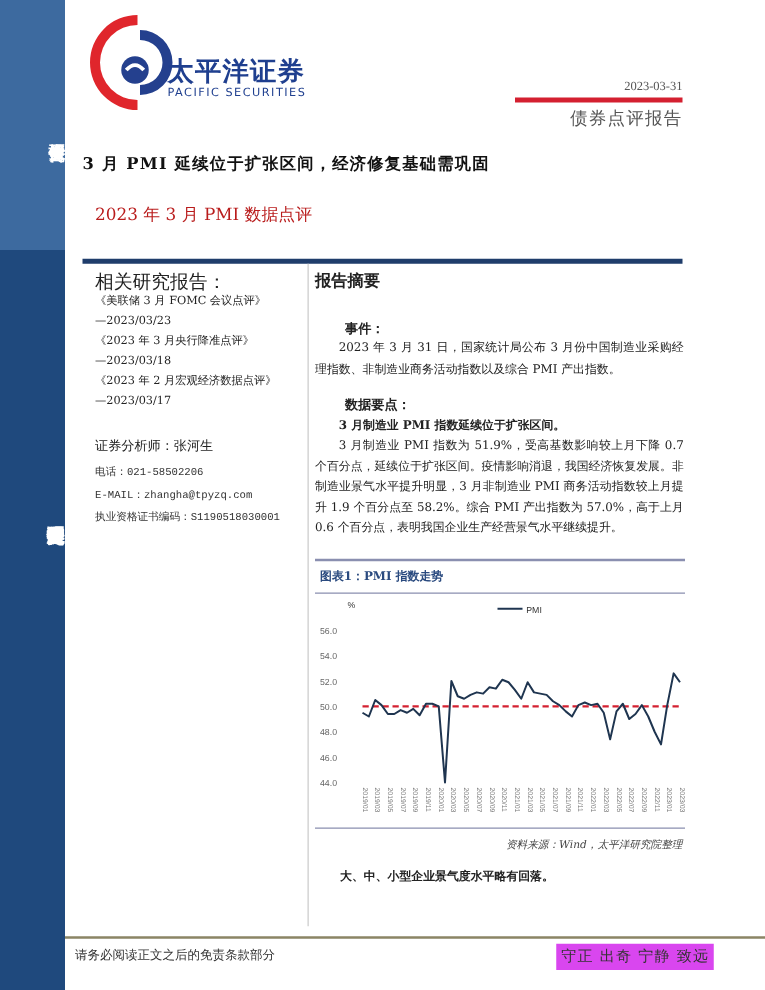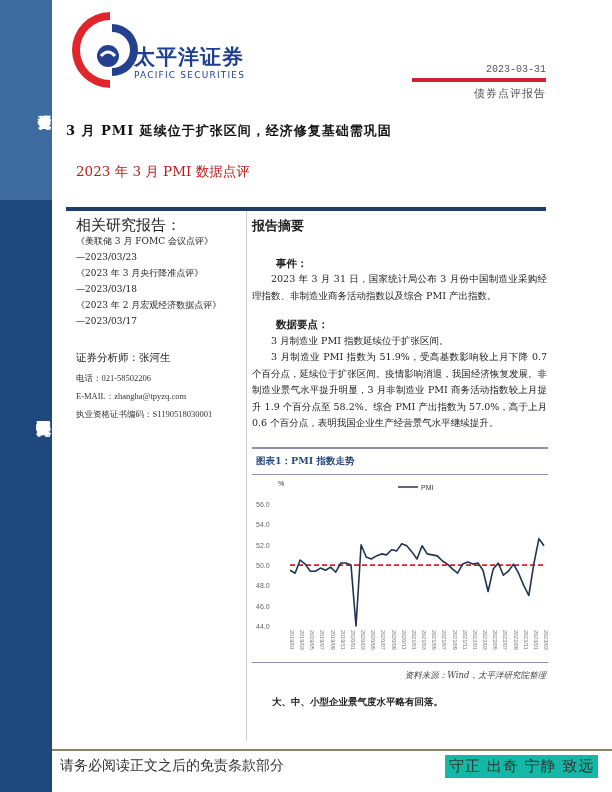--- a/index.html
+++ b/index.html
@@ -11,55 +11,55 @@
            font-size:13px; line-height:16px; writing-mode:vertical-rl; text-orientation:upright; letter-spacing:0; }
   .vtext.top { top:55px; height:100px; left:0; display:flex; justify-content:center; }
   .vtext.bottom { top:260px; height:300px; display:flex; justify-content:center; font-size:14px; line-height:17px; }
 
   .logo { position:absolute; left:70px; top:10px; width:220px; height:80px; }
   .logo-cn { position:absolute; left:134px; top:43px; font-family:"DejaVu Sans", sans-serif; font-weight:bold;
              font-size:21px; color:#1f3f8f; letter-spacing:1px; }
   .logo-en { position:absolute; left:134px; top:70px; font-family:"DejaVu Sans", sans-serif;
              font-size:9px; color:#1f3f8f; letter-spacing:1.2px; }
 
-  .date { position:absolute; right:66px; top:64px; font-family:Liberation Mono, monospace; font-size:10px; color:#555; }
+  .date { position:absolute; right:66px; top:64px; font-family:Liberation Serif, serif; font-size:10px; color:#555; }
   .redbar { position:absolute; left:412px; top:78px; width:134px; height:4px; background:#d42030; }
-  .doctype { position:absolute; right:66px; top:86px; font-size:11px; color:#555; letter-spacing:1px; }
+  .doctype { position:absolute; right:66px; top:86px; font-size:14px; color:#555; letter-spacing:1px; }
 
   .title { position:absolute; left:66px; top:122px; font-size:13px; font-weight:bold; color:#111; letter-spacing:1px; }
   .subtitle { position:absolute; left:76px; top:163px; font-size:13.5px; color:#b91c1c; }
   .navybar { position:absolute; left:66px; top:207px; width:480px; height:4px; background:#1f3d6b; }
 
   .left-col { position:absolute; left:76px; top:217px; width:165px; font-size:9px; line-height:16px; color:#222; }
   .left-col .hdr { font-weight:normal; font-size:15px; }
   .left-col .analyst { font-weight:normal; font-size:10.5px; margin-top:20px; margin-bottom:4px; }
-  .left-col .contact { font-family:Liberation Serif, serif; font-size:8.5px; line-height:18px; color:#333; }
+  .left-col .contact { font-family:Liberation Mono, monospace; font-size:8.5px; line-height:18px; color:#333; }
 
   .vline { position:absolute; left:246px; top:211px; width:1px; height:530px; background:#ccc; }
 
   .right-col { position:absolute; left:252px; top:218px; width:295px; font-size:9.5px; line-height:16.5px; color:#222; }
   .sec-title { font-size:13px; font-weight:bold; margin-bottom:20px; }
   .label { font-weight:bold; font-size:10.5px; margin-top:2px;margin-left:24px; }
   .para { text-indent:2em; text-align:justify; }
-  .subhead { font-weight:normal; text-indent:2em; }
+  .subhead { font-weight:bold; text-indent:2em; }
 
   .chart-box { position:absolute; left:252px; top:447px; width:296px; }
   .chart-topline { height:2px; background:#8a8fb0; }
   .chart-title { font-size:9.5px; font-weight:bold; color:#2a4a7f; padding:6px 0 6px 4px; }
   .chart-line2 { height:1px; background:#8a8fb0; }
   .chart-bottomline { position:absolute; left:252px; top:662px; width:296px; height:1px; background:#8a8fb0; }
   .chart-svg { position:absolute; left:252px; top:476px; }
 
   .source { position:absolute; right:66px; top:670px; font-size:8.5px; font-style:italic; color:#444; }
   .body2 { position:absolute; left:272px; top:693px; width:275px; font-size:9.5px; line-height:17px; color:#222; }
   .body2 .subhead2 { font-weight:bold; }
 
   .footer-line { position:absolute; left:52px; top:749px; width:560px; height:2px; background:#8b8565; }
-  .footer-left { position:absolute; left:60px; top:757px; font-size:14px; color:#333; }
-  .footer-right { position:absolute; left:445px; top:755px; font-size:15px; color:#333; background:#14b8a6; padding:2px 4px; letter-spacing:1px; }
+  .footer-left { position:absolute; left:60px; top:757px; font-size:10px; color:#333; }
+  .footer-right { position:absolute; left:445px; top:755px; font-size:12px; color:#333; background:#d946ef; padding:2px 4px; letter-spacing:1px; }
 </style>
 </head>
 <body>
 
 <div class="sidebar-top">
   <div class="vtext top">债券研究报告</div>
 </div>
 <div class="sidebar-bottom">
   <div class="vtext bottom" style="top:60px;">太平洋证券股份有限公司证券研究报告</div>
 </div>

